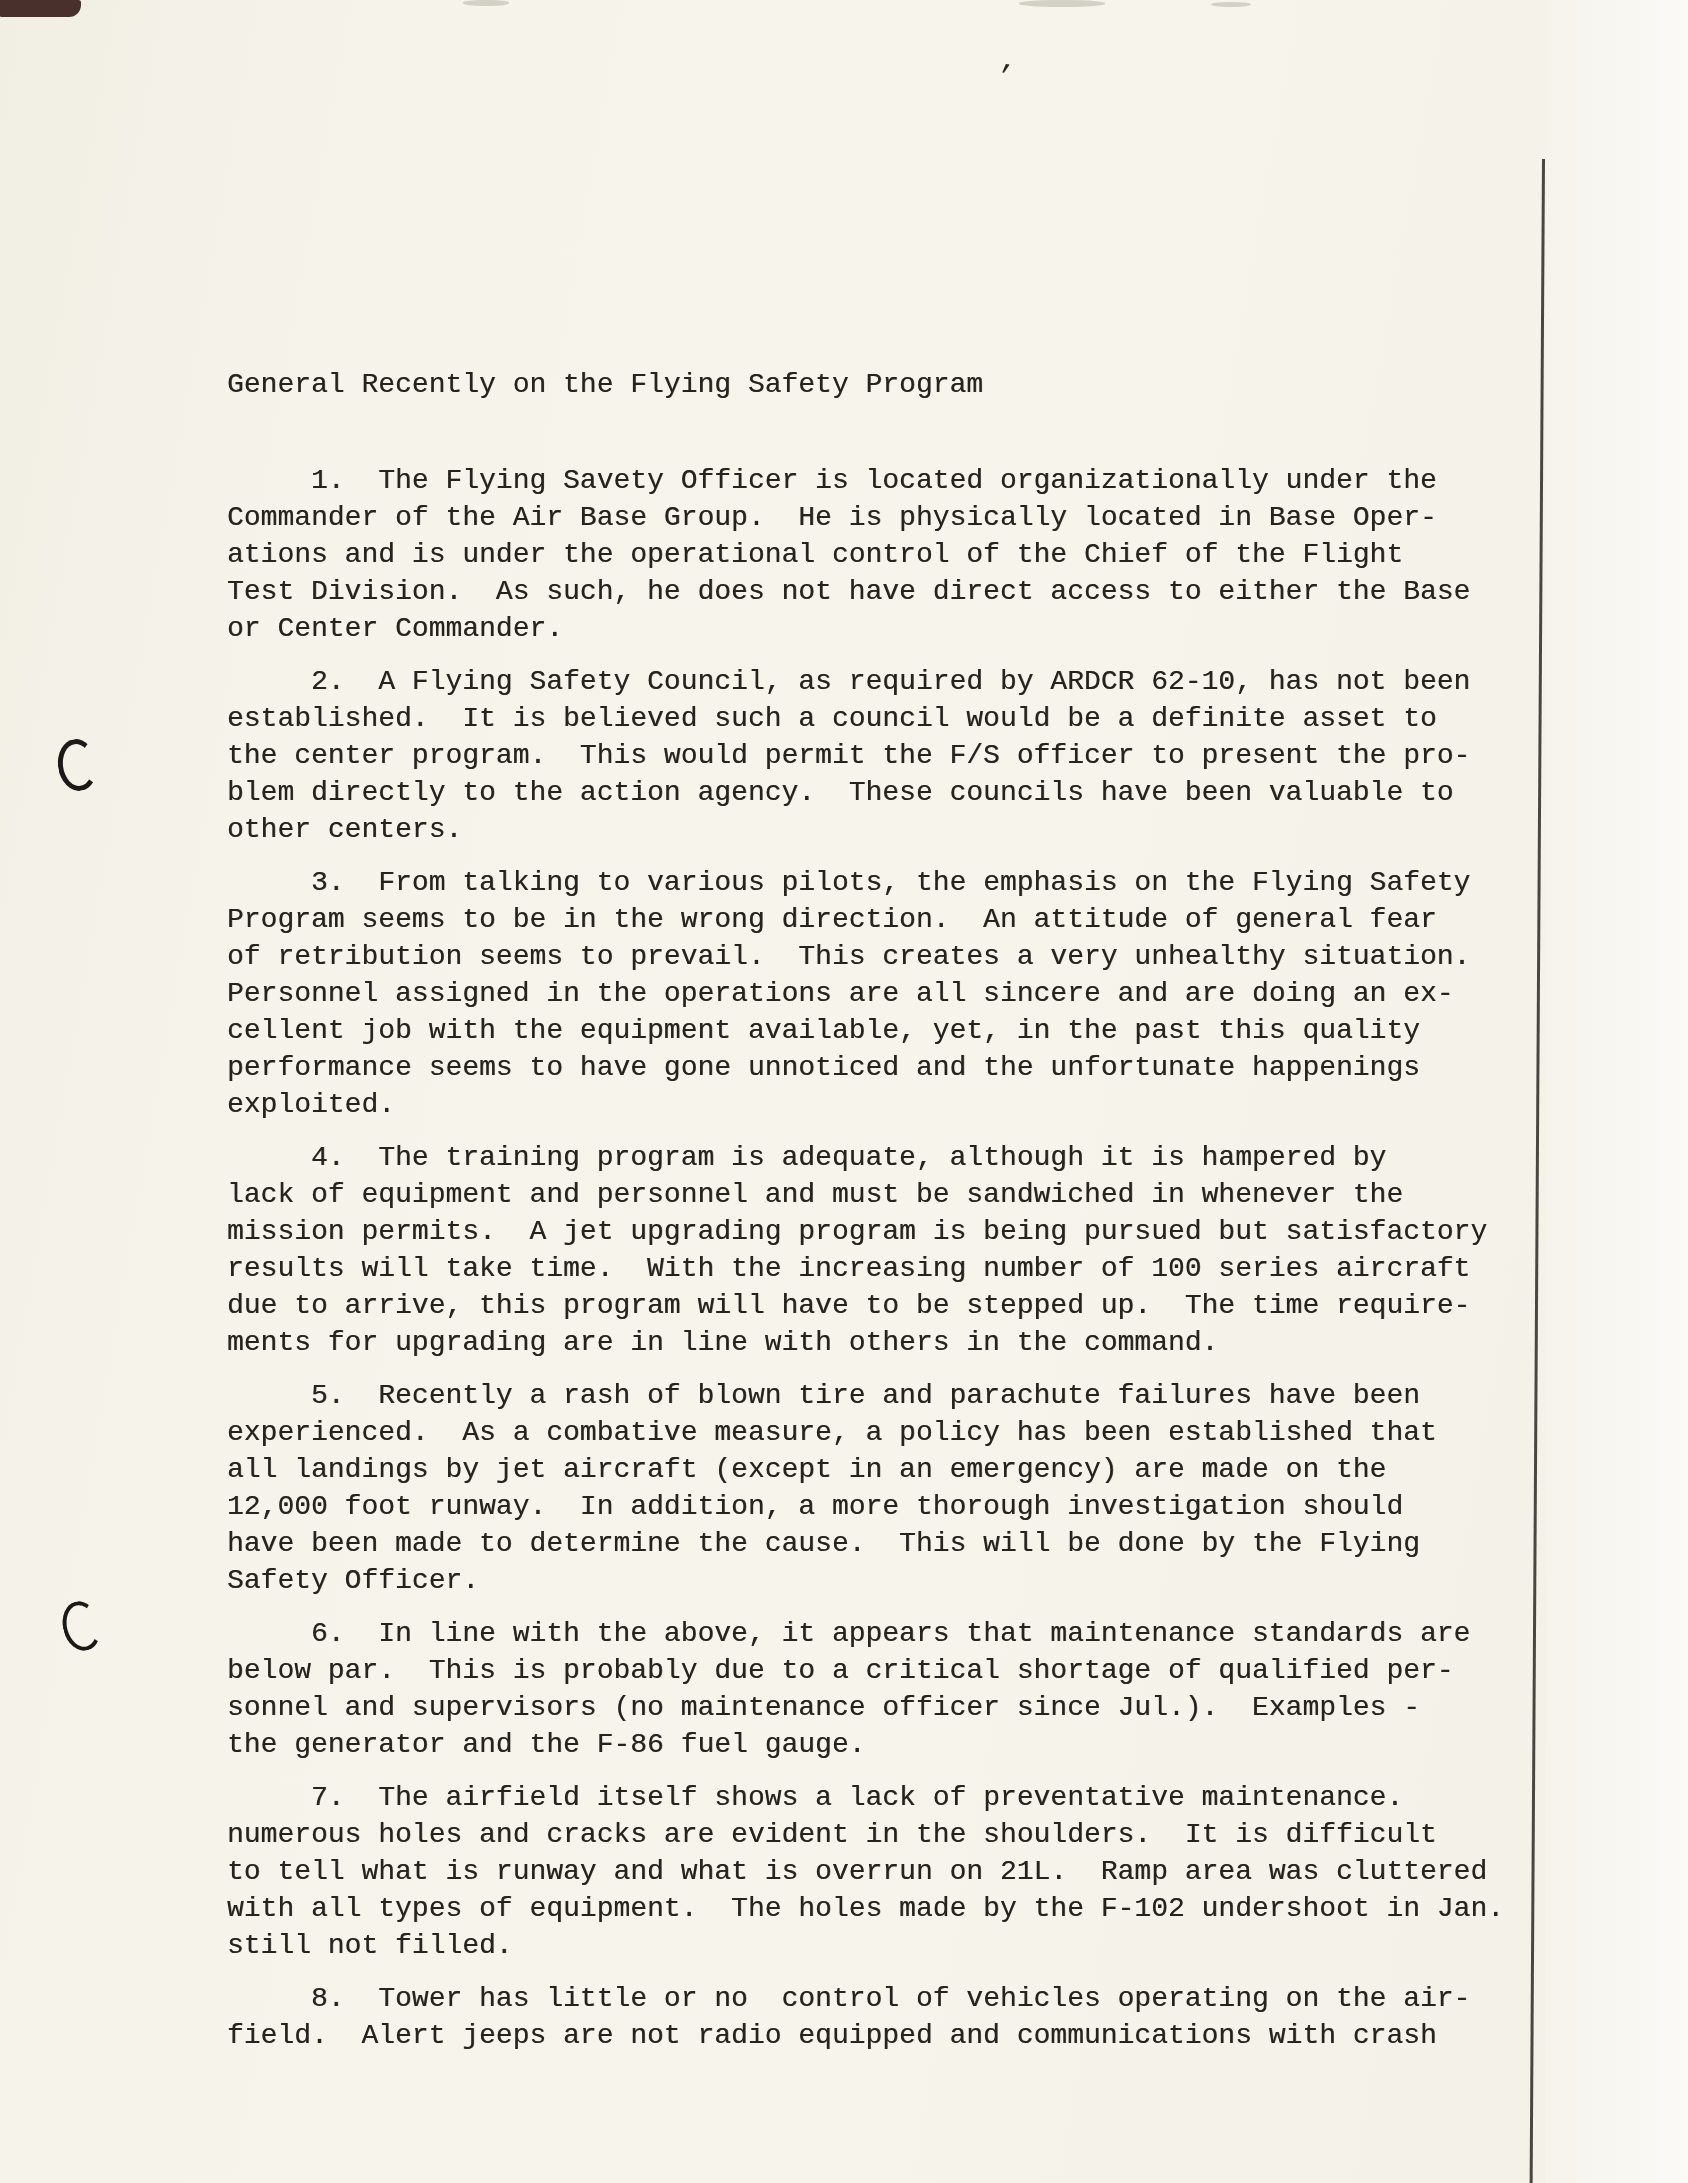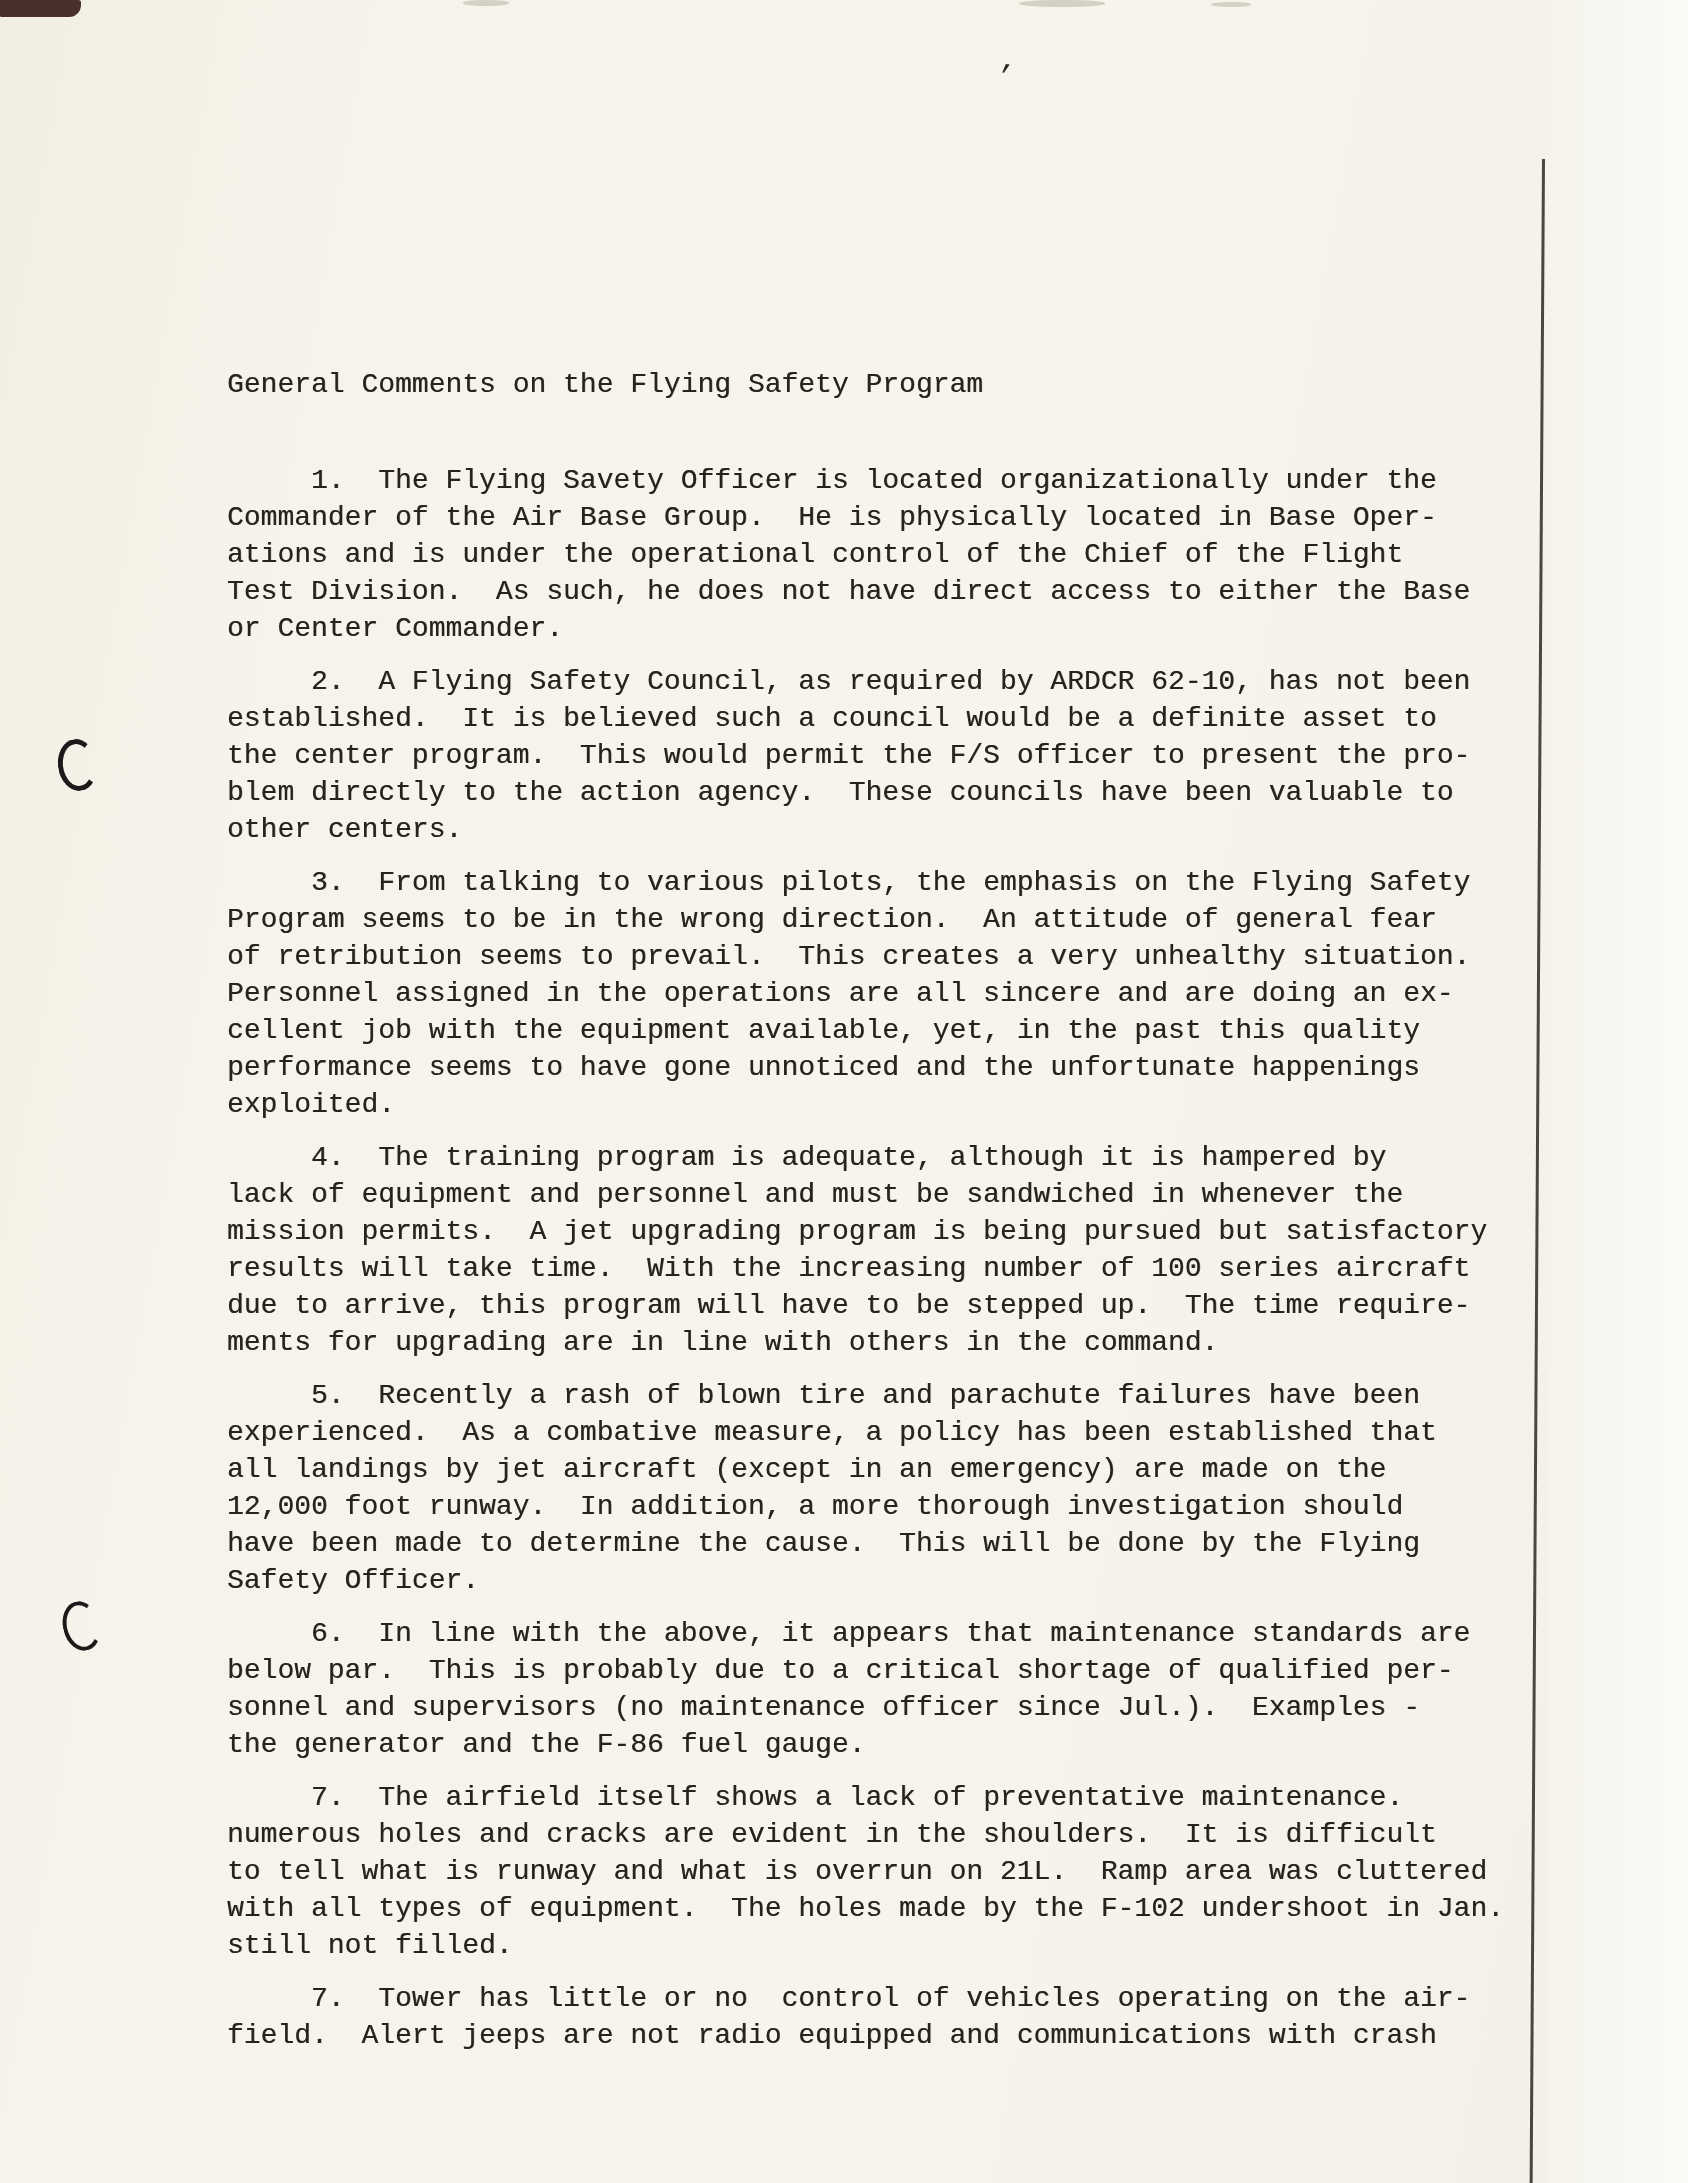--- a/index.html
+++ b/index.html
@@ -113,21 +113,21 @@
   <div class="right-strip"></div>
 
   <div class="corner-smudge"></div>
   <div class="top-smudge s1"></div>
   <div class="top-smudge s2"></div>
   <div class="top-smudge s3"></div>
 
   <div class="stray-mark">’</div>
 
   <div class="content">
-    <h1 class="title">General Comments on the Flying Safety Program</h1>
+    <h1 class="title">General Recently on the Flying Safety Program</h1>
 
     <p class="para">     1.  The Flying Savety Officer is located organizationally under the
 Commander of the Air Base Group.  He is physically located in Base Oper-
 ations and is under the operational control of the Chief of the Flight
 Test Division.  As such, he does not have direct access to either the Base
 or Center Commander.</p>
     <p class="para">     2.  A Flying Safety Council, as required by ARDCR 62-10, has not been
 established.  It is believed such a council would be a definite asset to
 the center program.  This would permit the F/S officer to present the pro-
 blem directly to the action agency.  These councils have been valuable to
@@ -153,21 +153,21 @@
 Safety Officer.</p>
     <p class="para">     6.  In line with the above, it appears that maintenance standards are
 below par.  This is probably due to a critical shortage of qualified per-
 sonnel and supervisors (no maintenance officer since Jul.).  Examples -
 the generator and the F-86 fuel gauge.</p>
     <p class="para">     7.  The airfield itself shows a lack of preventative maintenance.
 numerous holes and cracks are evident in the shoulders.  It is difficult
 to tell what is runway and what is overrun on 21L.  Ramp area was cluttered
 with all types of equipment.  The holes made by the F-102 undershoot in Jan.
 still not filled.</p>
-    <p class="para">     7.  Tower has little or no  control of vehicles operating on the air-
+    <p class="para">     8.  Tower has little or no  control of vehicles operating on the air-
 field.  Alert jeeps are not radio equipped and communications with crash</p>
   </div>
 
   <div class="clip-mark clip1"></div>
   <div class="clip-mark clip2"></div>
 
   <div class="scan-line"></div>
 
 </div>
 

